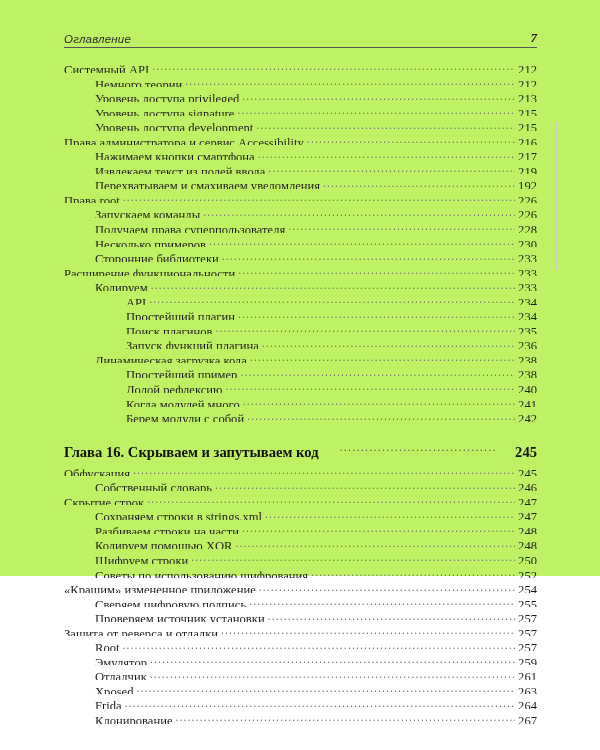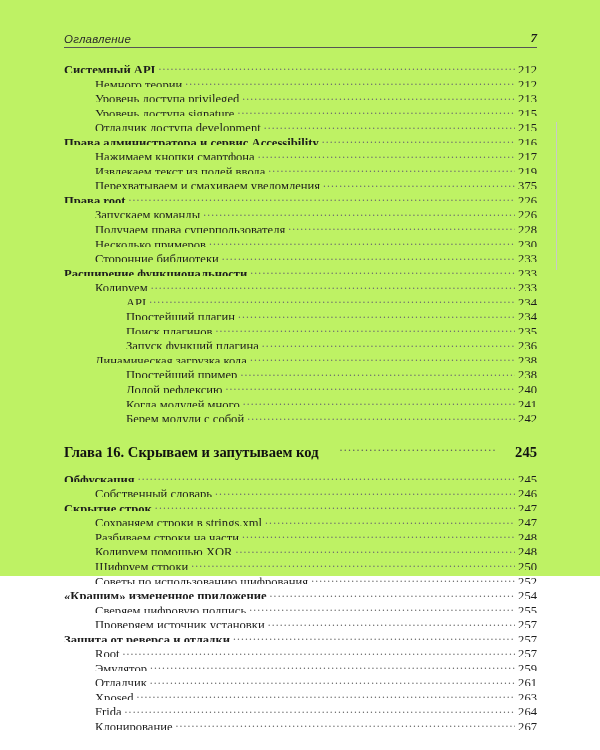--- a/index.html
+++ b/index.html
@@ -110,30 +110,30 @@
   .toc-page {
     flex: 0 0 auto;
     font-size: 12.6px;
     color: #1d1d1d;
     text-align: right;
     min-width: 21px;
     padding-left: 1px;
   }
 
   
-  .lvl1 .toc-label { margin-left: 0px; font-weight: bold; }
+  .lvl1 .toc-label { margin-left: 0px; }
   .lvl2 .toc-label { margin-left: 31px; }
   .lvl3 .toc-label { margin-left: 62px; }
 
   
   .toc-row.chapter {
     height: 20px;
     line-height: 20px;
     margin-top: 19px;
-    margin-bottom: 7px;
+    margin-bottom: 1px;
     gap: 16px;
   }
   .toc-row.chapter .toc-label {
     font-size: 14.6px;
     font-weight: bold;
     color: #111;
     padding-right: 5px;
   }
   .toc-row.chapter .toc-page {
     font-size: 14.6px;
@@ -183,21 +183,21 @@
         <span class="toc-label">Уровень доступа privileged</span>
         <span class="toc-leader"></span>
         <span class="toc-page">213</span>
       </div>
       <div class="toc-row lvl2">
         <span class="toc-label">Уровень доступа signature</span>
         <span class="toc-leader"></span>
         <span class="toc-page">215</span>
       </div>
       <div class="toc-row lvl2">
-        <span class="toc-label">Отладчик доступа development</span>
+        <span class="toc-label">Уровень доступа development</span>
         <span class="toc-leader"></span>
         <span class="toc-page">215</span>
       </div>
       <div class="toc-row lvl1">
         <span class="toc-label">Права администратора и сервис Accessibility</span>
         <span class="toc-leader"></span>
         <span class="toc-page">216</span>
       </div>
       <div class="toc-row lvl2">
         <span class="toc-label">Нажимаем кнопки смартфона</span>
@@ -205,21 +205,21 @@
         <span class="toc-page">217</span>
       </div>
       <div class="toc-row lvl2">
         <span class="toc-label">Извлекаем текст из полей ввода</span>
         <span class="toc-leader"></span>
         <span class="toc-page">219</span>
       </div>
       <div class="toc-row lvl2">
         <span class="toc-label">Перехватываем и смахиваем уведомления</span>
         <span class="toc-leader"></span>
-        <span class="toc-page">375</span>
+        <span class="toc-page">192</span>
       </div>
       <div class="toc-row lvl1">
         <span class="toc-label">Права root</span>
         <span class="toc-leader"></span>
         <span class="toc-page">226</span>
       </div>
       <div class="toc-row lvl2">
         <span class="toc-label">Запускаем команды</span>
         <span class="toc-leader"></span>
         <span class="toc-page">226</span>

